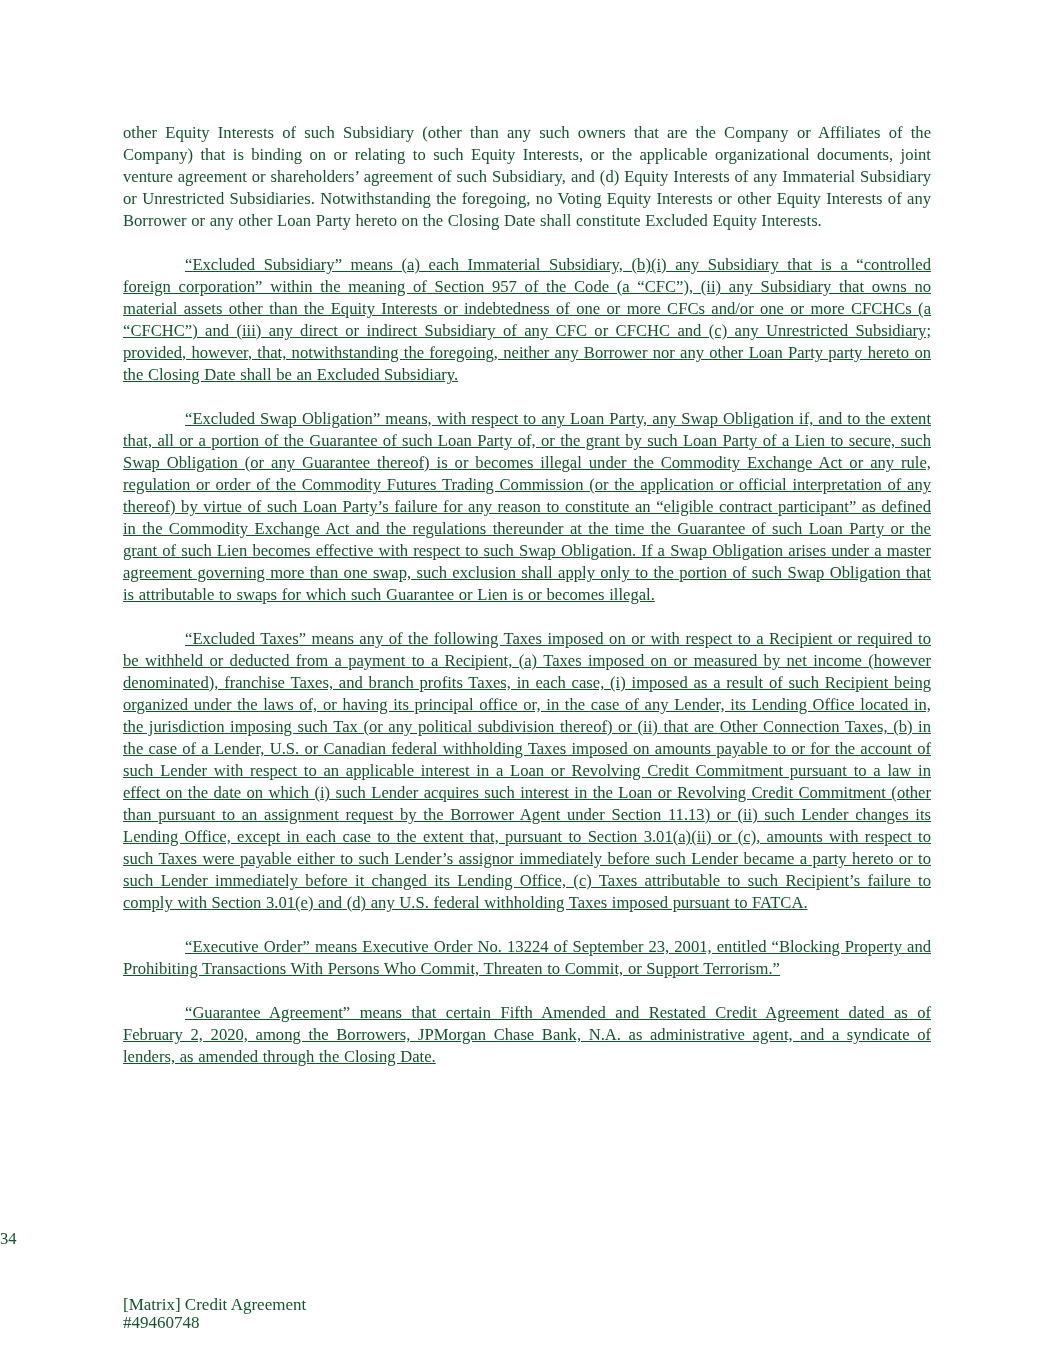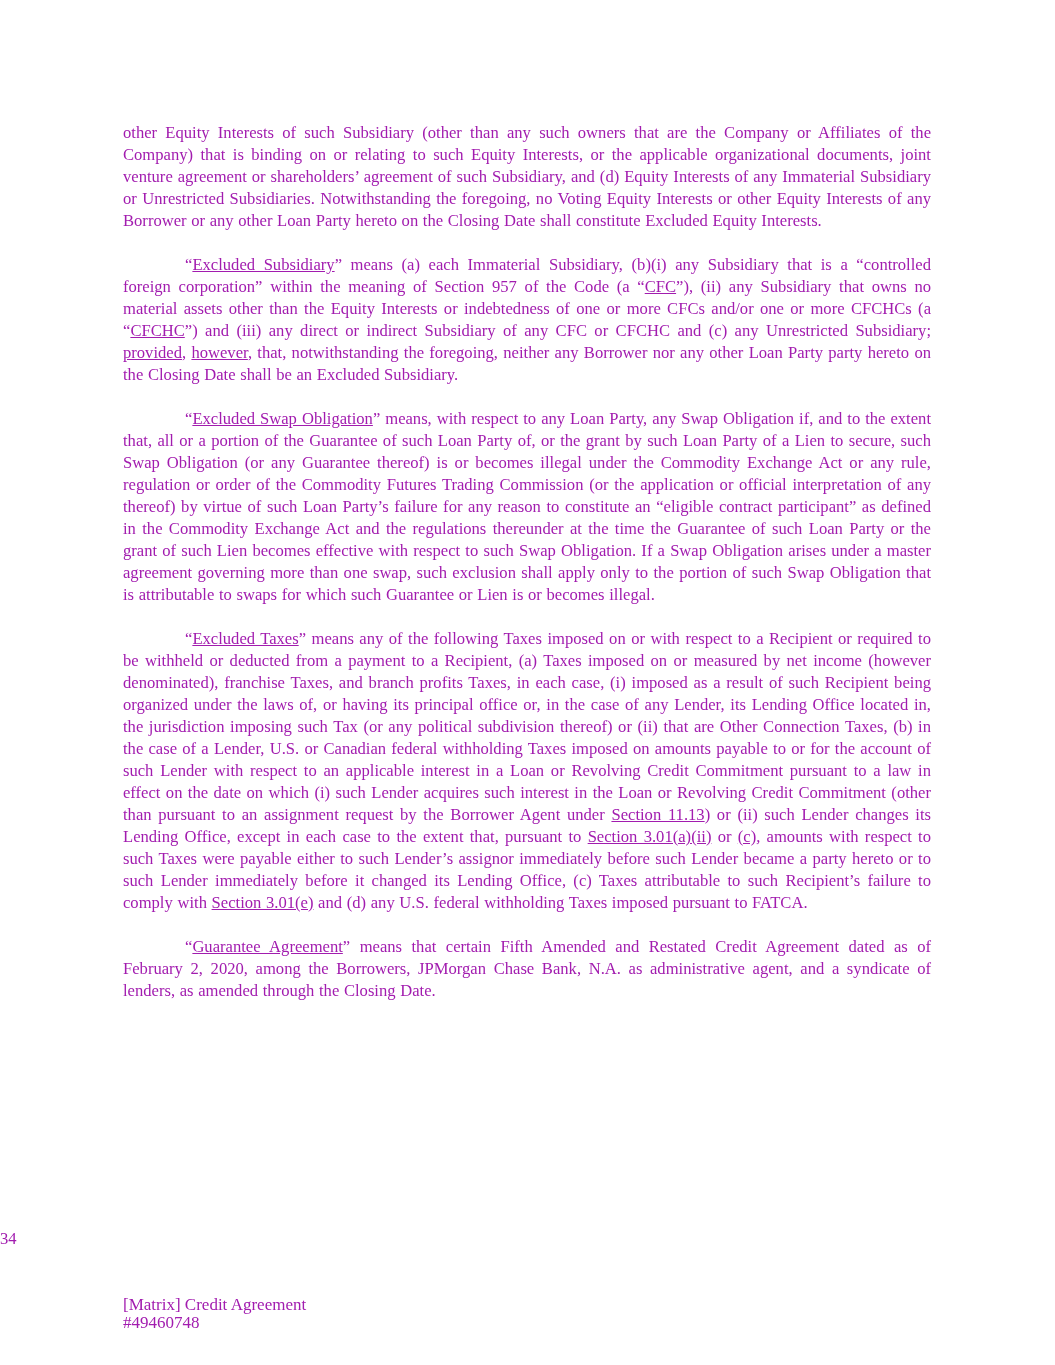--- a/index.html
+++ b/index.html
@@ -7,38 +7,39 @@
     padding: 0;
     background: #ffffff;
   }
   .page {
     position: relative;
     width: 1055px;
     height: 1365px;
     margin: 0 auto;
     background: #ffffff;
     font-family: "Liberation Serif", "DejaVu Serif", serif;
-    color: #a21caf;
+    color: #14532d;
     overflow: hidden;
   }
   .doc-body {
     position: absolute;
     top: 122px;
     left: 123px;
     width: 808px;
   }
   .para {
     margin: 0 0 22px 0;
     font-size: 16.6px;
     line-height: 22px;
     text-align: justify;
     word-spacing: 0.5px;
   }
   .para.indent {
     text-indent: 62px;
+    text-decoration: underline;
   }
   .u {
     text-decoration: underline;
   }
   .page-number {
     position: absolute;
     top: 1228px;
     left: 0;
     width: 100%;
     font-size: 16.6px;
@@ -54,20 +55,21 @@
 </style>
 </head>
 <body>
 
 <div class="page">
   <div class="doc-body">
       <p class="para"><span>other Equity Interests of such Subsidiary (other than any such owners that are the Company or Affiliates of the Company) that is binding on or relating to such Equity Interests, or the applicable organizational documents, joint venture agreement or shareholders’ agreement of such Subsidiary, and (d) Equity Interests of any Immaterial Subsidiary or Unrestricted Subsidiaries. Notwithstanding the foregoing, no Voting Equity Interests or other Equity Interests of any Borrower or any other Loan Party hereto on the Closing Date shall constitute Excluded Equity Interests.</span></p>
       <p class="para indent"><span>“</span><span class="u">Excluded Subsidiary</span><span>” means (a) each Immaterial Subsidiary, (b)(i) any Subsidiary that is a “controlled foreign corporation” within the meaning of Section 957 of the Code (a “</span><span class="u">CFC</span><span>”), (ii) any Subsidiary that owns no material assets other than the Equity Interests or indebtedness of one or more CFCs and/or one or more CFCHCs (a “</span><span class="u">CFCHC</span><span>”) and (iii) any direct or indirect Subsidiary of any CFC or CFCHC and (c) any Unrestricted Subsidiary; </span><span class="u">provided</span><span>, </span><span class="u">however</span><span>, that, notwithstanding the foregoing, neither any Borrower nor any other Loan Party party hereto on the Closing Date shall be an Excluded Subsidiary.</span></p>
       <p class="para indent"><span>“</span><span class="u">Excluded Swap Obligation</span><span>” means, with respect to any Loan Party, any Swap Obligation if, and to the extent that, all or a portion of the Guarantee of such Loan Party of, or the grant by such Loan Party of a Lien to secure, such Swap Obligation (or any Guarantee thereof) is or becomes illegal under the Commodity Exchange Act or any rule, regulation or order of the Commodity Futures Trading Commission (or the application or official interpretation of any thereof) by virtue of such Loan Party’s failure for any reason to constitute an “eligible contract participant” as defined in the Commodity Exchange Act and the regulations thereunder at the time the Guarantee of such Loan Party or the grant of such Lien becomes effective with respect to such Swap Obligation. If a Swap Obligation arises under a master agreement governing more than one swap, such exclusion shall apply only to the portion of such Swap Obligation that is attributable to swaps for which such Guarantee or Lien is or becomes illegal.</span></p>
       <p class="para indent"><span>“</span><span class="u">Excluded Taxes</span><span>” means any of the following Taxes imposed on or with respect to a Recipient or required to be withheld or deducted from a payment to a Recipient, (a) Taxes imposed on or measured by net income (however denominated), franchise Taxes, and branch profits Taxes, in each case, (i) imposed as a result of such Recipient being organized under the laws of, or having its principal office or, in the case of any Lender, its Lending Office located in, the jurisdiction imposing such Tax (or any political subdivision thereof) or (ii) that are Other Connection Taxes, (b) in the case of a Lender, U.S. or Canadian federal withholding Taxes imposed on amounts payable to or for the account of such Lender with respect to an applicable interest in a Loan or Revolving Credit Commitment pursuant to a law in effect on the date on which (i) such Lender acquires such interest in the Loan or Revolving Credit Commitment (other than pursuant to an assignment request by the Borrower Agent under </span><span class="u">Section 11.13</span><span>) or (ii) such Lender changes its Lending Office, except in each case to the extent that, pursuant to </span><span class="u">Section 3.01(a)(ii)</span><span> or </span><span class="u">(c)</span><span>, amounts with respect to such Taxes were payable either to such Lender’s assignor immediately before such Lender became a party hereto or to such Lender immediately before it changed its Lending Office, (c) Taxes attributable to such Recipient’s failure to comply with </span><span class="u">Section 3.01(e)</span><span> and (d) any U.S. federal withholding Taxes imposed pursuant to FATCA.</span></p>
+      <p class="para indent"><span>“</span><span class="u">Executive Order</span><span>” means Executive Order No. 13224 of September 23, 2001, entitled “Blocking Property and Prohibiting Transactions With Persons Who Commit, Threaten to Commit, or Support Terrorism.”</span></p>
       <p class="para indent"><span>“</span><span class="u">Guarantee Agreement</span><span>” means that certain Fifth Amended and Restated Credit Agreement dated as of February 2, 2020, among the Borrowers, JPMorgan Chase Bank, N.A. as administrative agent, and a syndicate of lenders, as amended through the Closing Date.</span></p>
     </div>
 
   <div class="page-number">34</div>
 
   <div class="footer">
     <div>[Matrix] Credit Agreement</div>
     <div>#49460748</div>
   </div>
 </div>

